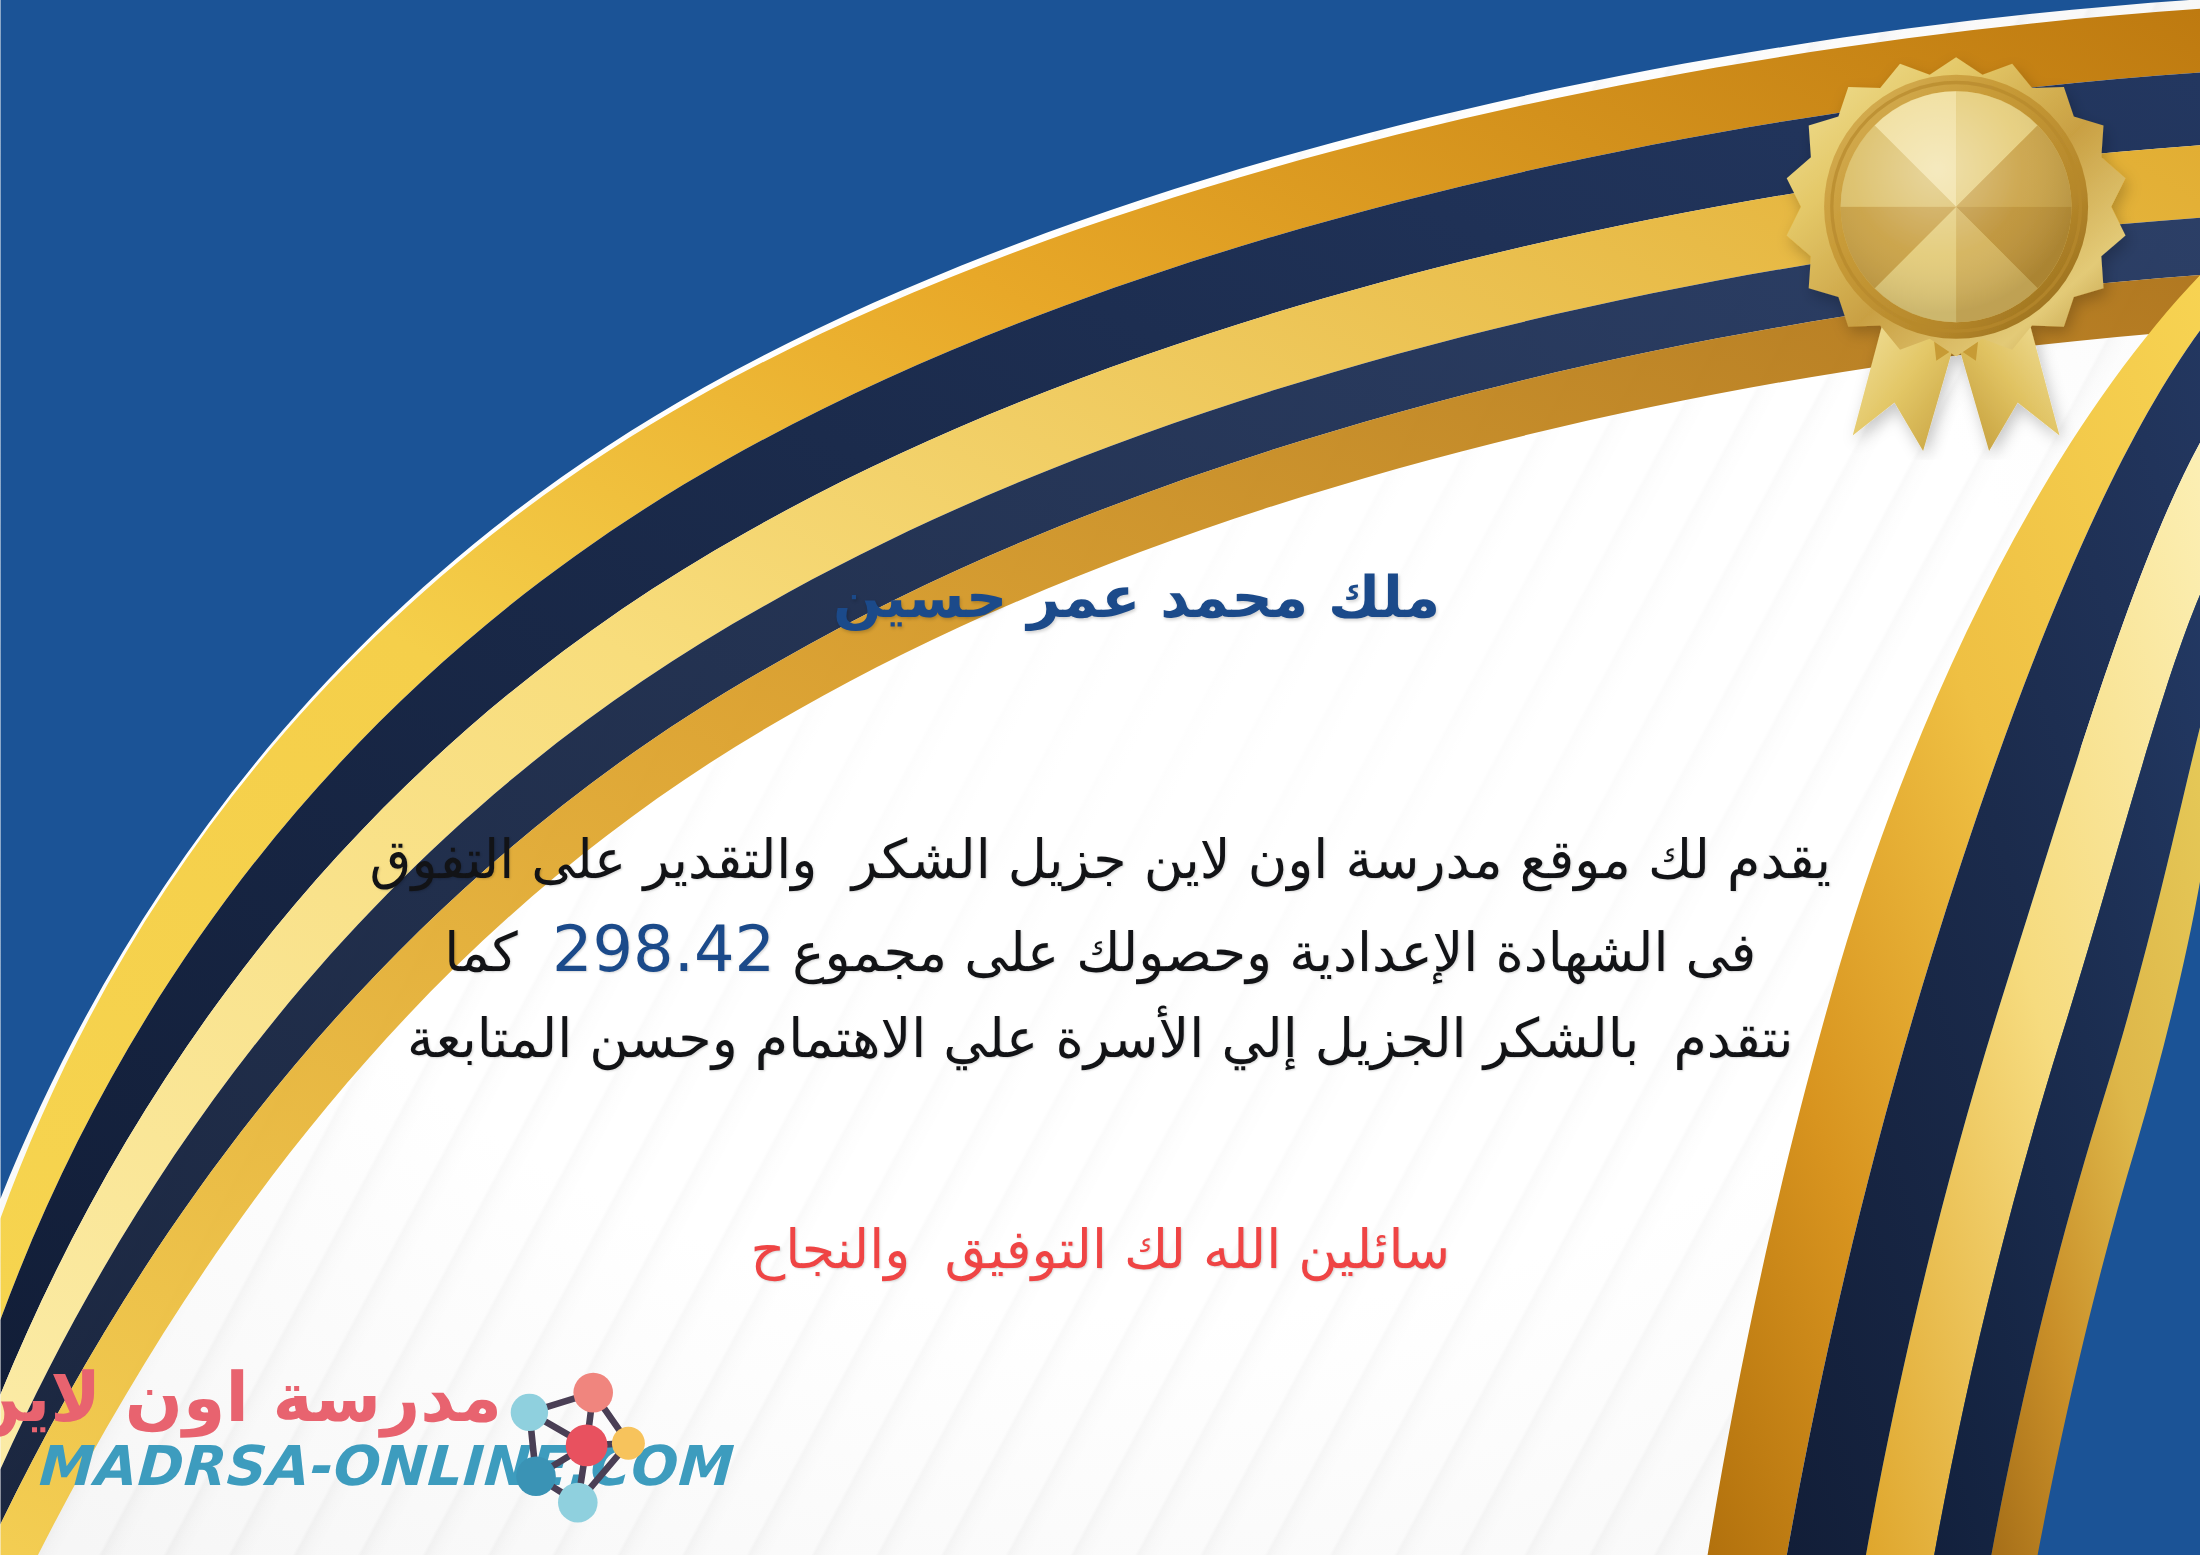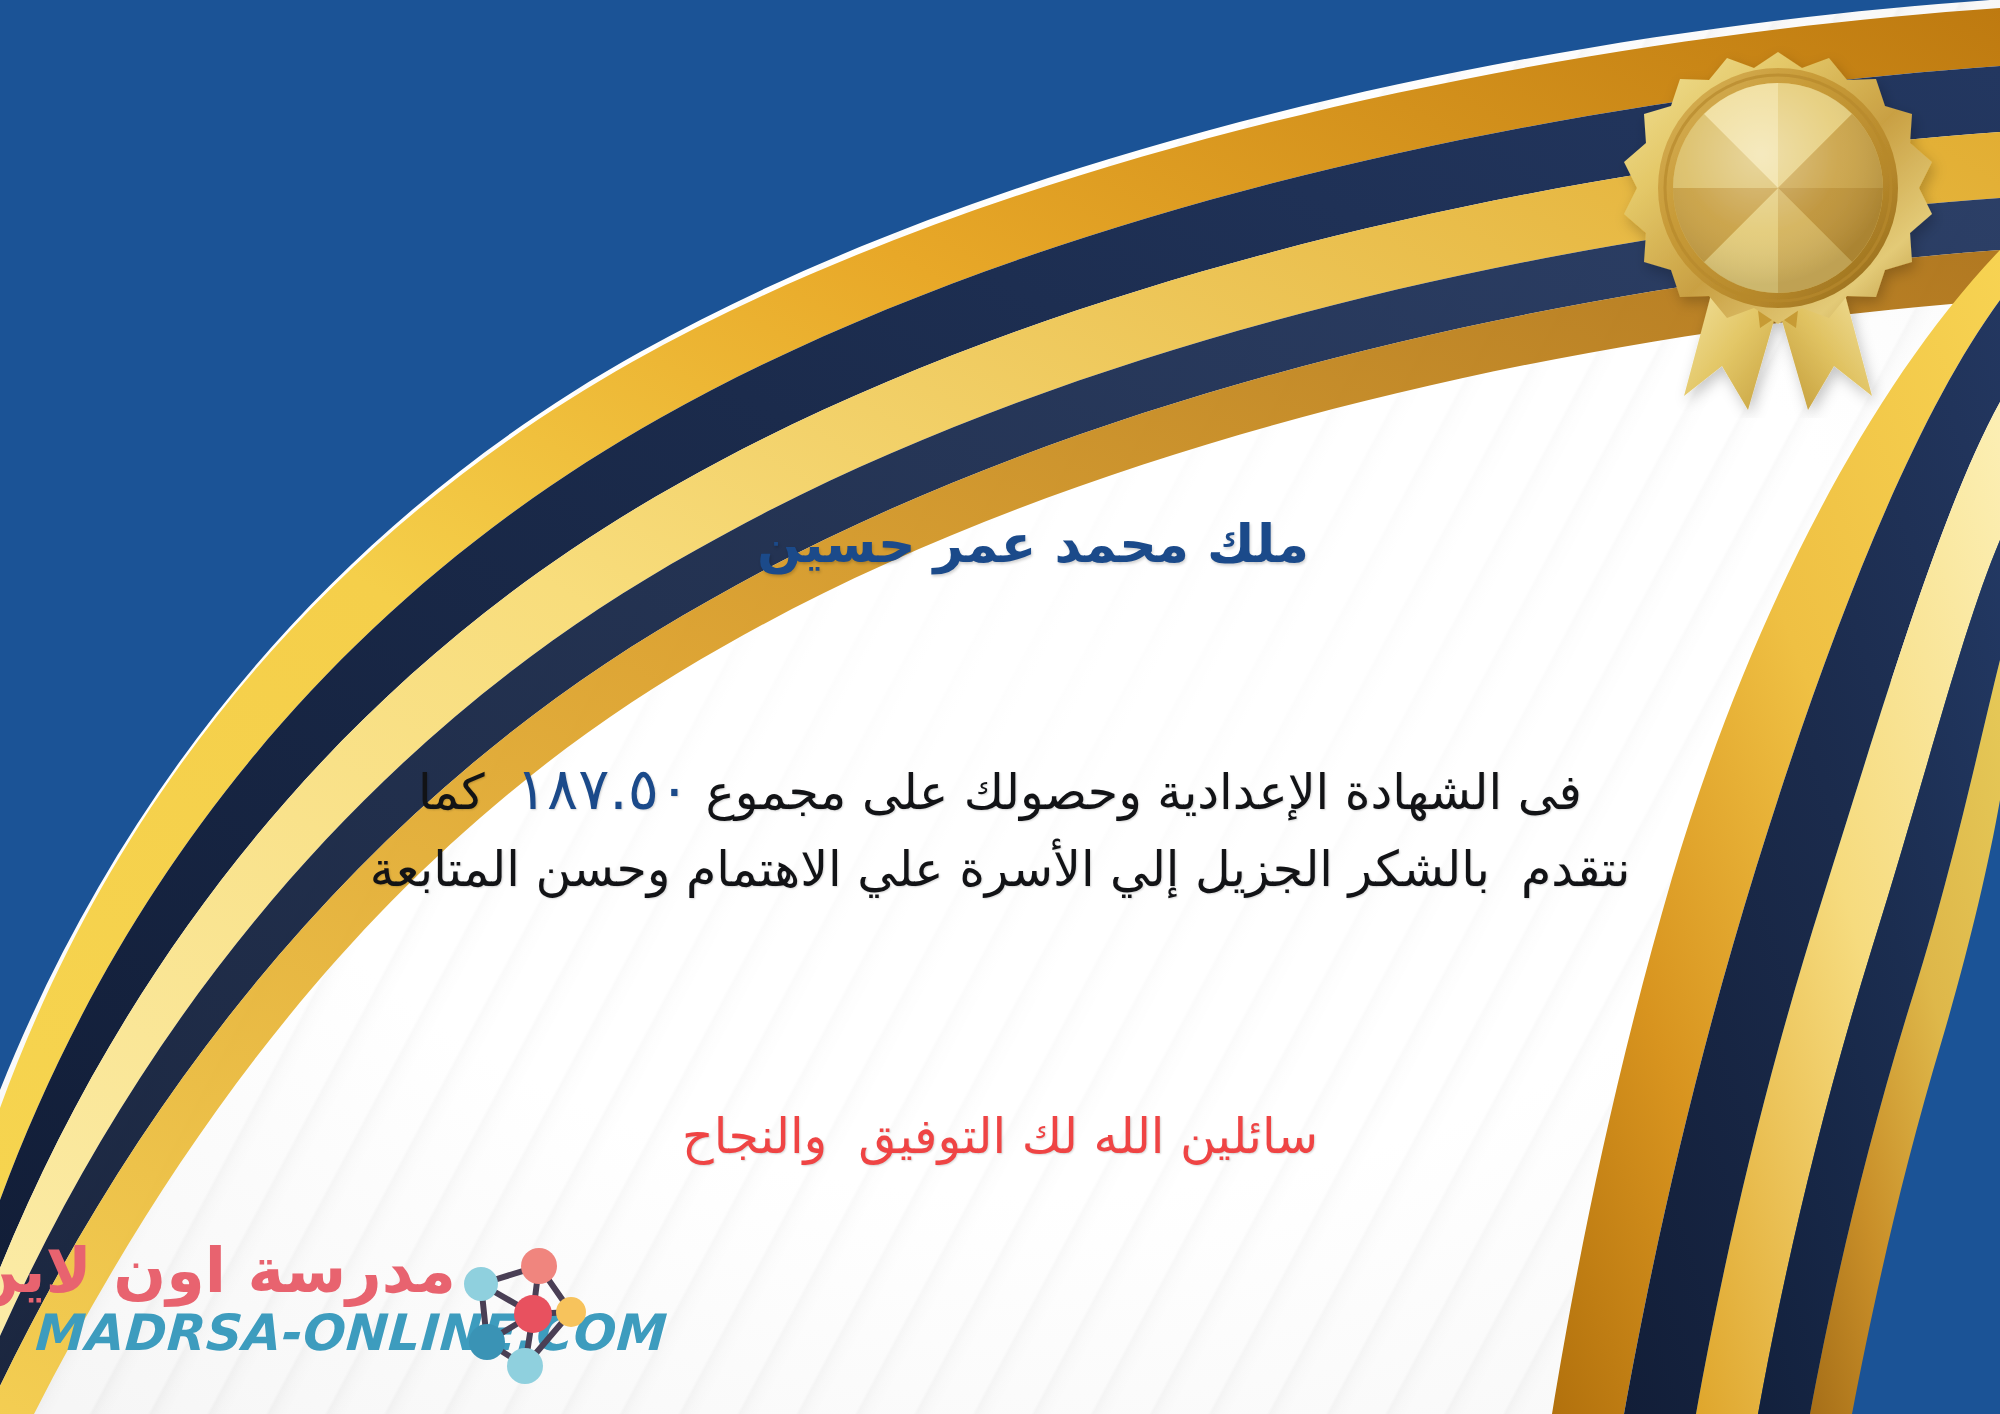--- a/index.html
+++ b/index.html
@@ -372,21 +372,22 @@
           <circle cx="190" cy="150" r="105" fill="url(#gMedalGlow)"></circle>
         </g>
       </g>
     </svg>
   </div>
 
 
   <div class="recipient">ملك محمد عمر حسين</div>
 
   <div class="body-block">
-    <span class="body-line"><span>فى الشهادة الإعدادية وحصولك على مجموع </span><span class="grade">١٨٧.٥٠</span><span>  كما</span></span>
+    <span class="body-line">يقدم لك موقع مدرسة اون لاين جزيل الشكر  والتقدير على التفوق</span>
+    <span class="body-line"><span>فى الشهادة الإعدادية وحصولك على مجموع </span><span class="grade">298.42</span><span>  كما</span></span>
     <span class="body-line">نتقدم  بالشكر الجزيل إلي الأسرة علي الاهتمام وحسن المتابعة</span>
   </div>
 
   <div class="closing">سائلين الله لك التوفيق  والنجاح</div>
 
   <div class="logo">
     <div class="logo-text-col">
       <div class="logo-ar">مدرسة اون لاين</div>
       <div class="logo-url">MADRSA-ONLINE.COM</div>
     </div>

